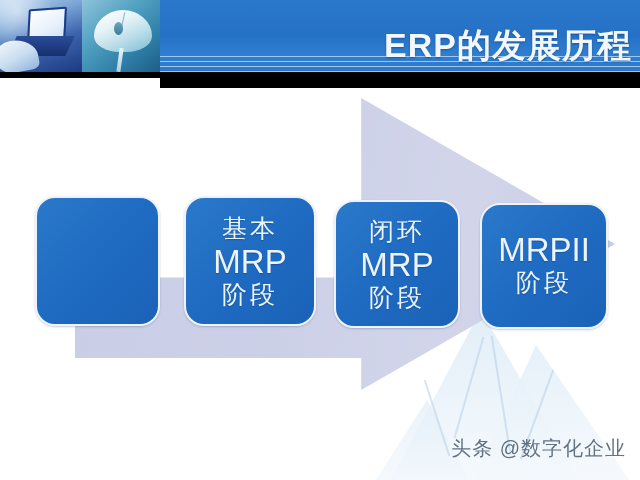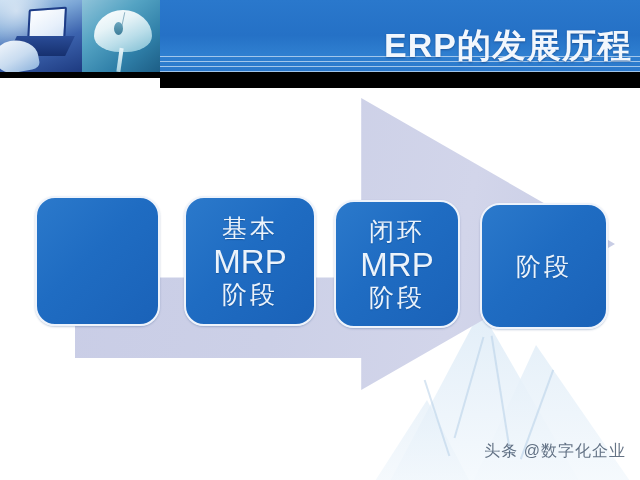--- a/index.html
+++ b/index.html
@@ -253,21 +253,21 @@
   .box.b1 { left: 35px;  top: 196px; width: 125px; height: 130px; }
   .box.b2 { left: 184px; top: 196px; width: 132px; height: 130px; }
   .box.b3 { left: 334px; top: 200px; width: 126px; height: 128px; }
   .box.b4 { left: 480px; top: 203px; width: 128px; height: 126px; }
 
   
   .watermark {
     position: absolute;
     right: 14px;
     bottom: 18px;
-    font-size: 16px;
+    font-size: 20px;
     color: #3a4c63;
     opacity: 0.78;
     letter-spacing: 1px;
     white-space: nowrap;
   }
 </style>
 </head>
 <body>
 
 <div id="slide">
@@ -318,18 +318,19 @@
     <div class="line">阶段</div>
   </div>
 
   <div class="box b3">
     <div class="line">闭环</div>
     <div class="line latin">MRP</div>
     <div class="line">阶段</div>
   </div>
 
   <div class="box b4">
+    <div class="line latin">MRPII</div>
     <div class="line">阶段</div>
   </div>
 
   <div class="watermark">头条 @数字化企业</div>
 
 </div>
 
 </body></html>

